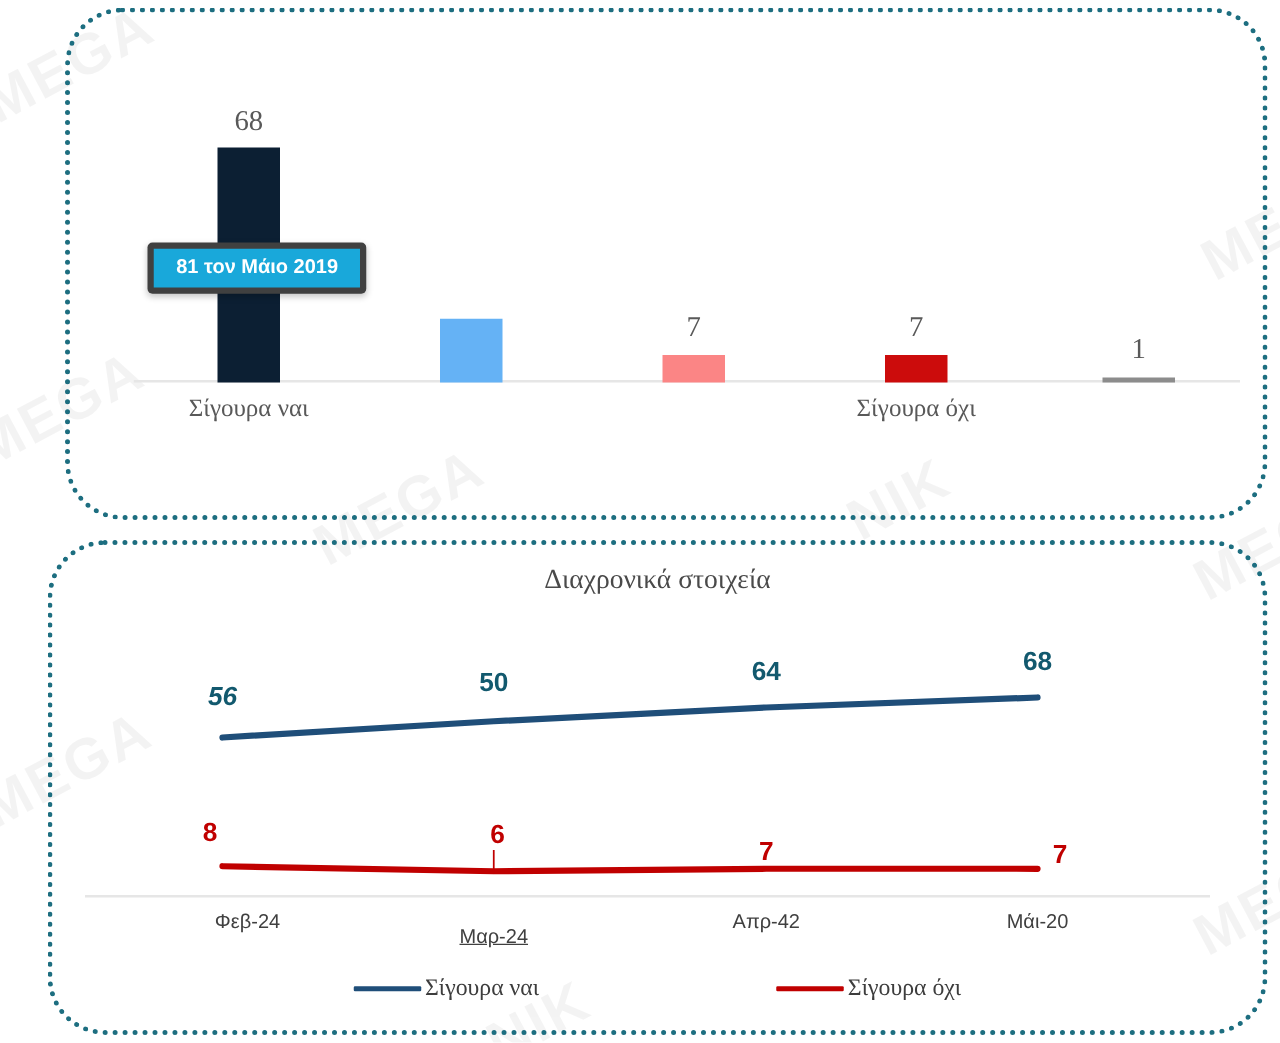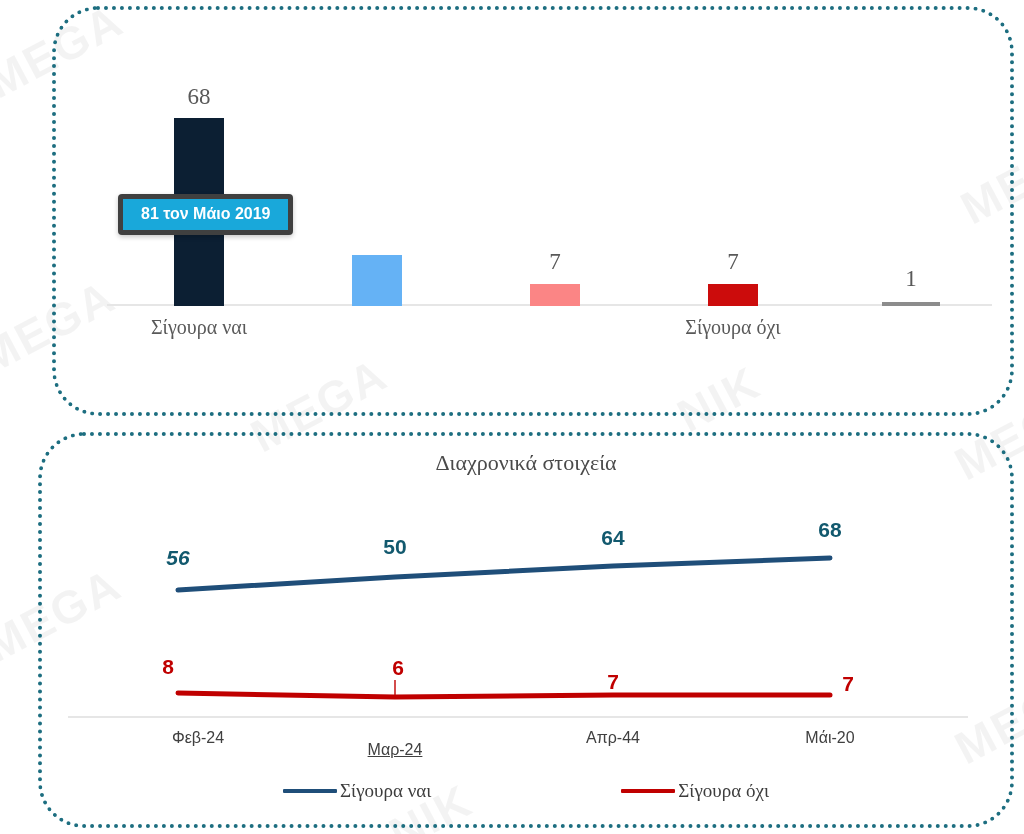--- a/index.html
+++ b/index.html
@@ -252,21 +252,21 @@
   <div class="trend-label up" style="left:575px; top:94px;">64</div>
   <div class="trend-label up" style="left:792px; top:86px;">68</div>
 
   <div class="trend-label dn" style="left:130px; top:223px;">8</div>
   <div class="trend-label dn" style="left:360px; top:224px;">6</div>
   <div class="trend-label dn" style="left:575px; top:238px;">7</div>
   <div class="trend-label dn" style="left:810px; top:240px;">7</div>
 
   <div class="trend-xlabel" style="left:140px; top:297px;margin-left:20px;">Φεβ-24</div>
   <div class="trend-xlabel" style="left:357px; top:309px;text-decoration:underline;">Μαρ-24</div>
-  <div class="trend-xlabel" style="left:575px; top:297px;">Απρ-44</div>
+  <div class="trend-xlabel" style="left:575px; top:297px;">Απρ-42</div>
   <div class="trend-xlabel" style="left:792px; top:297px;">Μάι-20</div>
 
   <div id="trend-legend">
     <div class="legend-item">
       <span class="legend-swatch" style="background:#1f4e79;"></span>
       <span class="legend-text">Σίγουρα ναι</span>
     </div>
     <div class="legend-item">
       <span class="legend-swatch" style="background:#c00000;"></span>
       <span class="legend-text">Σίγουρα όχι</span>

